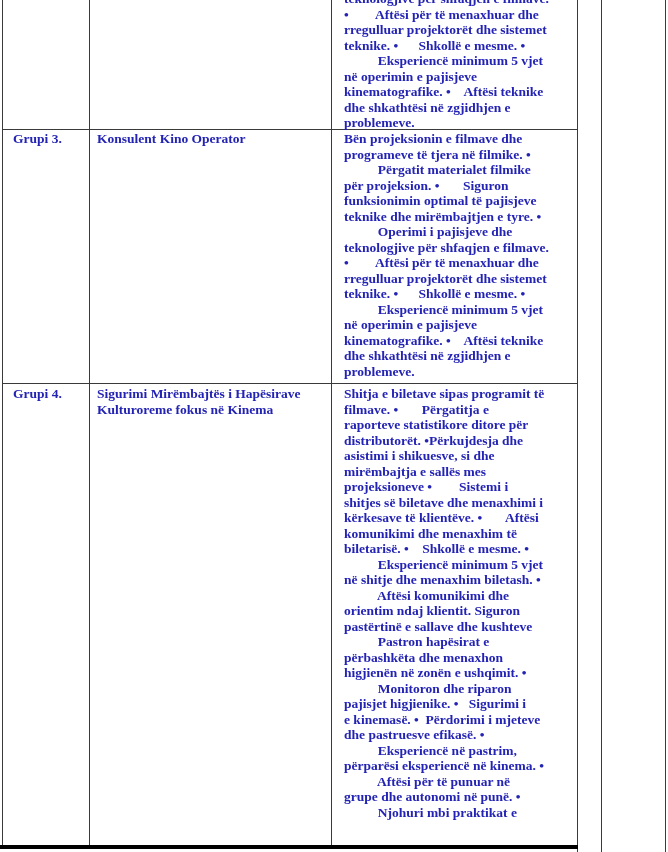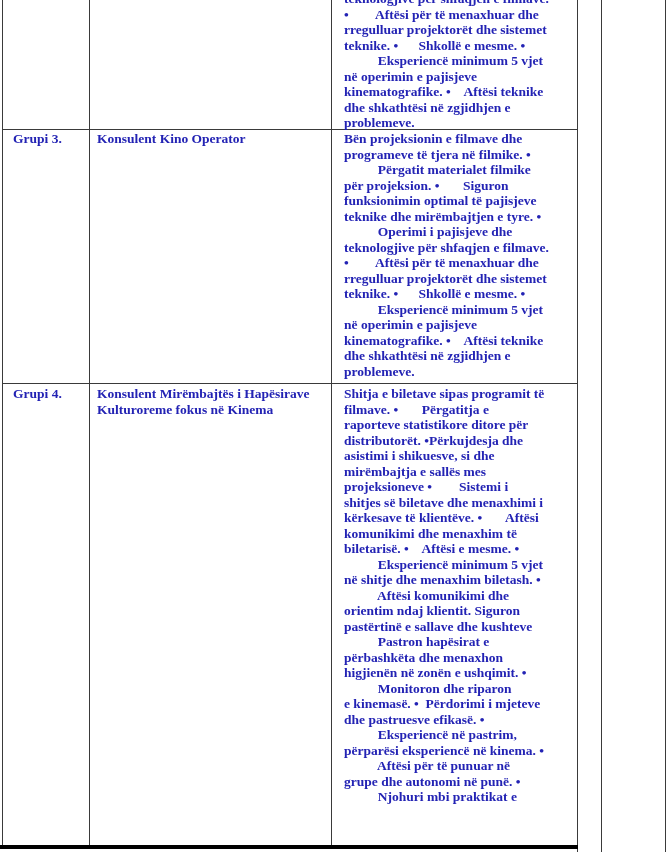--- a/index.html
+++ b/index.html
@@ -61,44 +61,45 @@
       <div class="tline">teknike. •      Shkollë e mesme. •</div>
       <div class="tline">          Eksperiencë minimum 5 vjet</div>
       <div class="tline">në operimin e pajisjeve</div>
       <div class="tline">kinematografike. •    Aftësi teknike</div>
       <div class="tline">dhe shkathtësi në zgjidhjen e</div>
       <div class="tline">problemeve.</div>
     </div>
 
   <div class="cell group-cell" style="top:386px">Grupi 4.</div>
   <div class="cell title-cell" style="top:386px">
-      <div class="tline">Konsulent Mirëmbajtës i Hapësirave</div>
+      <div class="tline">Sigurimi Mirëmbajtës i Hapësirave</div>
       <div class="tline">Kulturoreme fokus në Kinema</div>
     </div>
   <div class="cell desc-cell" style="top:386px">
       <div class="tline">Shitja e biletave sipas programit të</div>
       <div class="tline">filmave. •       Përgatitja e</div>
       <div class="tline">raporteve statistikore ditore për</div>
       <div class="tline">distributorët. •Përkujdesja dhe</div>
       <div class="tline">asistimi i shikuesve, si dhe</div>
       <div class="tline">mirëmbajtja e sallës mes</div>
       <div class="tline">projeksioneve •        Sistemi i</div>
       <div class="tline">shitjes së biletave dhe menaxhimi i</div>
       <div class="tline">kërkesave të klientëve. •       Aftësi</div>
       <div class="tline">komunikimi dhe menaxhim të</div>
-      <div class="tline">biletarisë. •    Aftësi e mesme. •</div>
+      <div class="tline">biletarisë. •    Shkollë e mesme. •</div>
       <div class="tline">          Eksperiencë minimum 5 vjet</div>
       <div class="tline">në shitje dhe menaxhim biletash. •</div>
       <div class="tline">          Aftësi komunikimi dhe</div>
       <div class="tline">orientim ndaj klientit. Siguron</div>
       <div class="tline">pastërtinë e sallave dhe kushteve</div>
       <div class="tline">          Pastron hapësirat e</div>
       <div class="tline">përbashkëta dhe menaxhon</div>
       <div class="tline">higjienën në zonën e ushqimit. •</div>
       <div class="tline">          Monitoron dhe riparon</div>
+      <div class="tline">pajisjet higjienike. •   Sigurimi i</div>
       <div class="tline">e kinemasë. •  Përdorimi i mjeteve</div>
       <div class="tline">dhe pastruesve efikasë. •</div>
       <div class="tline">          Eksperiencë në pastrim,</div>
       <div class="tline">përparësi eksperiencë në kinema. •</div>
       <div class="tline">          Aftësi për të punuar në</div>
       <div class="tline">grupe dhe autonomi në punë. •</div>
       <div class="tline">          Njohuri mbi praktikat e</div>
     </div>
 
   <div class="page-edge"></div>

